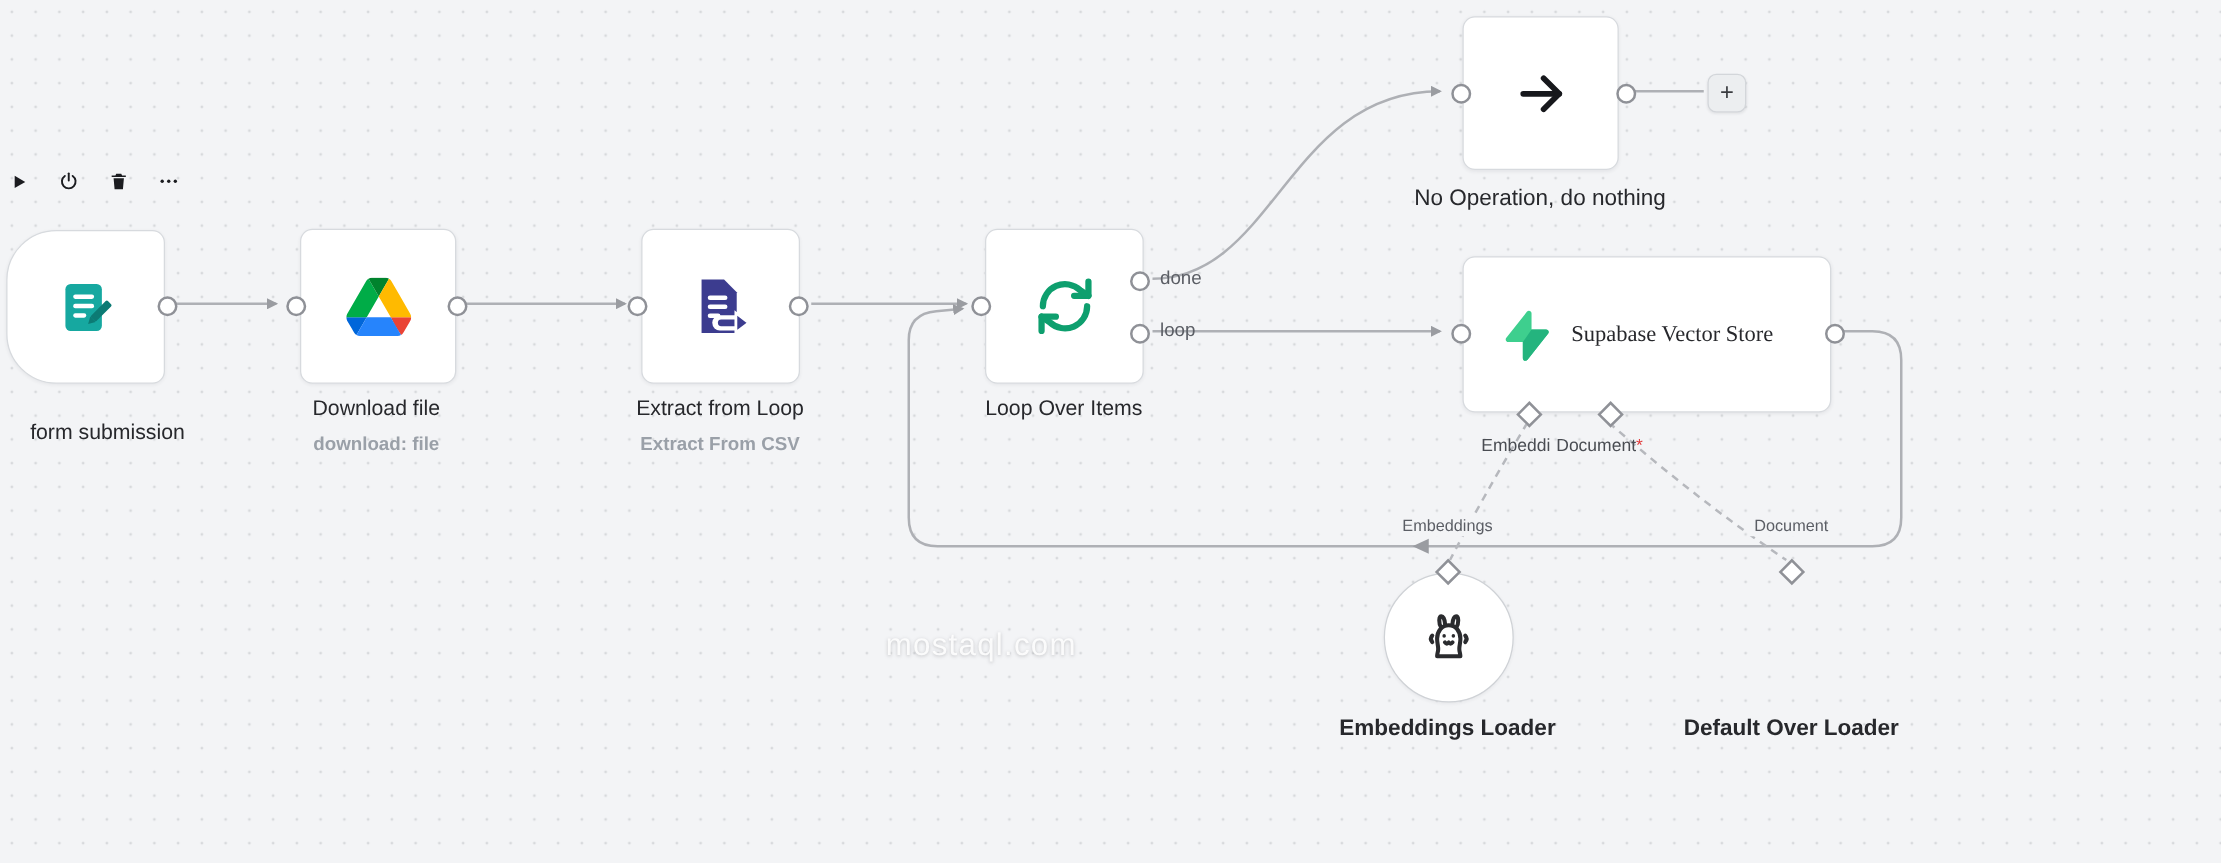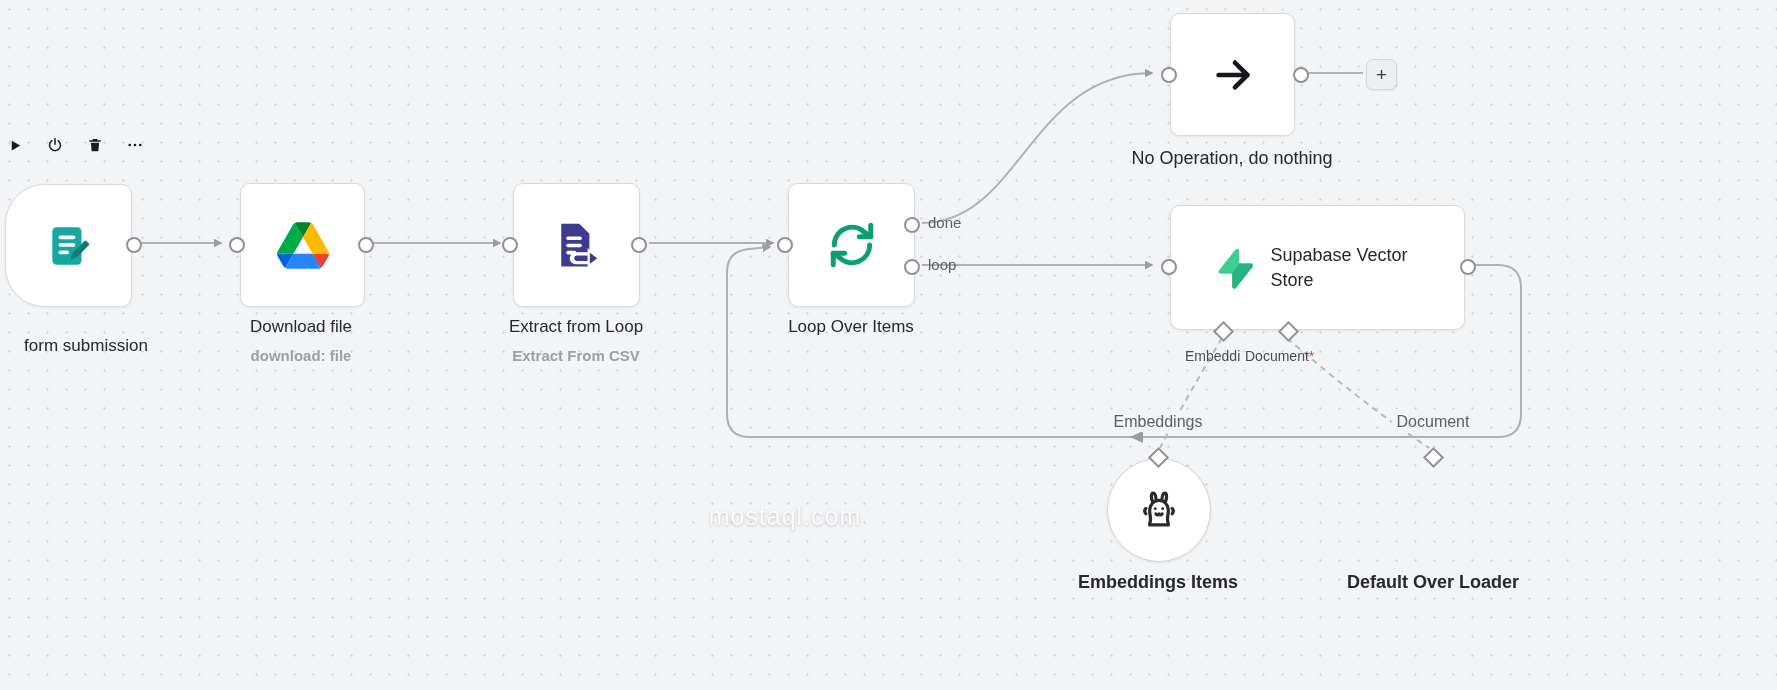--- a/index.html
+++ b/index.html
@@ -35,21 +35,21 @@
     border-radius:50%;z-index:4;cursor:crosshair;
   }
   .diamond{
     position:absolute;width:11px;height:11px;background:#fff;border:2px solid #8f9197;
     transform:rotate(45deg);z-index:4;cursor:crosshair;
   }
   .port-label{
     position:absolute;font-size:15px;color:#5b5e65;z-index:3;white-space:nowrap;
   }
   .conn-label{
-    position:absolute;transform:translateX(-50%);font-size:16px;color:#5b5e65;z-index:3;
+    position:absolute;transform:translateX(-50%);font-size:13px;color:#5b5e65;z-index:3;
     background:#f3f4f6;padding:1px 5px;white-space:nowrap;
   }
   .sub-port-label{
     position:absolute;font-size:14px;color:#494c52;z-index:3;white-space:nowrap;
   }
   .req{color:#e03c3c;}
   .round-node{
     position:absolute;width:102px;height:102px;background:#fff;border:1px solid #cfd2d6;
     border-radius:50%;box-shadow:0 1px 3px rgba(40,40,50,.07);z-index:2;
     display:flex;align-items:center;justify-content:center;cursor:pointer;
@@ -203,21 +203,21 @@
         <path d="M4.5 12 H19.5"></path>
           <path d="M13 5.5 L19.5 12 L13 18.5"></path>
       </svg>
     </span>
   </div>
   <div class="endpoint" style="left:1161px;top:67px;"></div>
   <div class="endpoint" style="left:1293px;top:67px;"></div>
   <div class="plus-btn" style="left:1366px;top:59px;">+</div>
   <div class="node-label" style="left:1232px;top:148px;font-size:18px;">No Operation, do nothing</div>
 
-  <div class="node" style="left:1170px;top:205px;width:295px;height:125px;justify-content:center;padding-left:26px;box-sizing:border-box;">
+  <div class="node" style="left:1170px;top:205px;width:295px;height:125px;justify-content:flex-start;padding-left:26px;box-sizing:border-box;font-family:Liberation Serif, serif;">
     <span class="node-icon">
       <svg width="44" height="44" viewBox="0 0 24 24">
         <path d="M13.35 1.9 L4.4 13.2 C3.75 14 4.3 15.1 5.3 15.1 H11.6 V22.1 C11.6 23.2 13 23.7 13.65 22.8 L22.6 11.5 C23.25 10.7 22.7 9.6 21.7 9.6 H15.4 V2.6 C15.4 1.5 14.05 1 13.35 1.9 Z" fill="#3ecf8e"></path>
         <path d="M11.6 15.1 V22.1 C11.6 23.2 13 23.7 13.65 22.8 L22.6 11.5 C23.25 10.7 22.7 9.6 21.7 9.6 H15.4 L11.6 15.1 Z" fill="#24b47e"></path>
       </svg>
     </span>
     <span class="supa-text">Supabase Vector Store</span>
   </div>
   <div class="endpoint" style="left:1161px;top:259px;"></div>
   <div class="endpoint" style="left:1460px;top:259px;"></div>
@@ -237,21 +237,21 @@
         <path d="M7.7 12.5 C7.7 9.6 9.5 7.5 12 7.5 C14.5 7.5 16.3 9.6 16.3 12.5 C16.3 14 15.9 15 15.9 16.2 C15.9 17.3 16.3 17.9 16.3 18.9 H7.7 C7.7 17.9 8.1 17.3 8.1 16.2 C8.1 15 7.7 14 7.7 12.5 Z"></path>
         <circle cx="10.3" cy="11.4" r="0.65" fill="#2a2b2e" stroke="none"></circle>
         <circle cx="13.7" cy="11.4" r="0.65" fill="#2a2b2e" stroke="none"></circle>
         <path d="M10.6 13.8 q0.7 0.9 1.4 0 q0.7 0.9 1.4 0"></path>
         <path d="M5.9 11.3 q-1 1.1 0 2.4"></path>
         <path d="M18.1 11.3 q1 1.1 0 2.4"></path>
       </svg>
     </span>
   </div>
   <div class="diamond" style="left:1151px;top:450px;"></div>
-  <div class="node-label" style="left:1158px;top:572px;font-size:18px;font-weight:600;">Embeddings Items</div>
+  <div class="node-label" style="left:1158px;top:572px;font-size:18px;font-weight:600;">Embeddings Loader</div>
 
   <div class="diamond" style="left:1426px;top:450px;"></div>
   <div class="node-label" style="left:1433px;top:572px;font-size:18px;font-weight:600;">Default Over Loader</div>
 
   <div class="watermark">
     <div class="en">mostaql.com</div>
   </div>
 
 </div>
 

